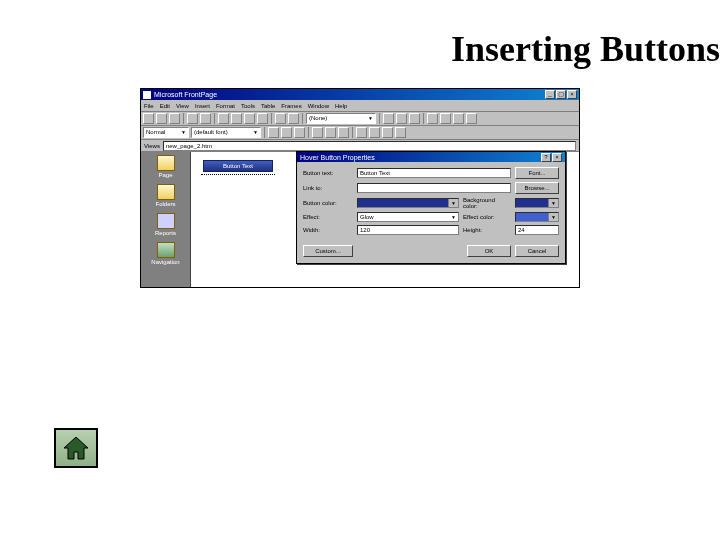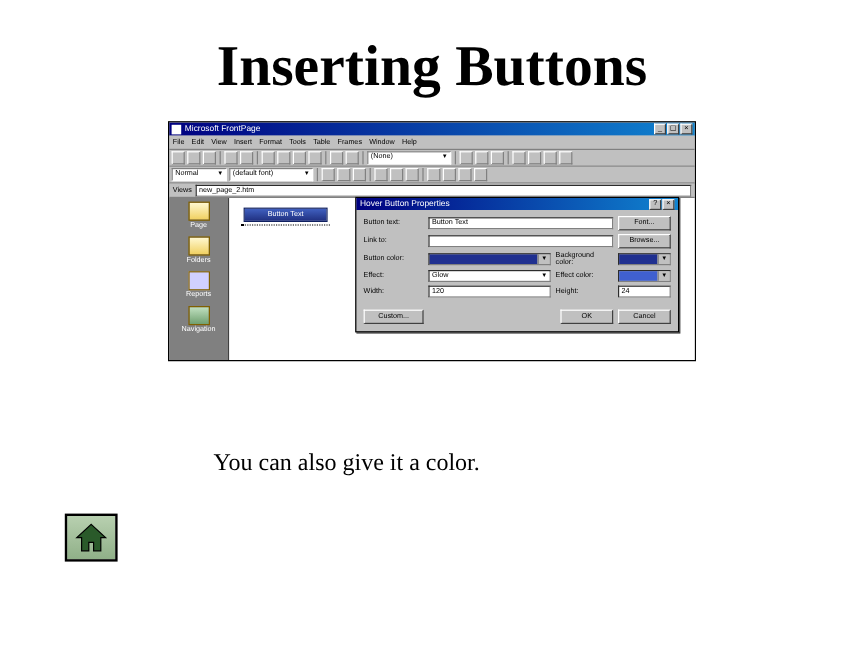--- a/index.html
+++ b/index.html
@@ -5,22 +5,22 @@
   * { box-sizing: border-box; }
   body {
     margin: 0;
     width: 720px;
     height: 540px;
     background: #fff;
     font-family: "Times New Roman", serif;
     position: relative;
   }
   .slide-title {
-    font-size: 48px;
-    text-align: center;
+    font-size: 36px;
+    text-align: right;
     margin-top: 28px;
     margin-bottom: 18px;
     color: #000;
   }
   .screenshot-frame {
     margin: 0 auto;
     width: 440px;
     height: 200px;
     position: relative;
   }
@@ -348,20 +348,19 @@
         <span class="dlg-btn custom-btn">Custom...</span>
         <span class="spacer"></span>
         <span class="dlg-btn">OK</span>
         <span class="dlg-btn">Cancel</span>
       </div>
     </div>
   </div>
 </div>
 
 <div class="instructions">
-  <div>You can also give it a color.</div>
 </div>
 
 <div class="home-btn" title="Home">
   <svg viewBox="0 0 28 26">
     <polygon points="14,2 26,13 22,13 22,24 16,24 16,17 12,17 12,24 6,24 6,13 2,13" fill="#2a5a2a" stroke="#000" stroke-width="1"></polygon>
   </svg>
 </div>
 
 </body></html>

